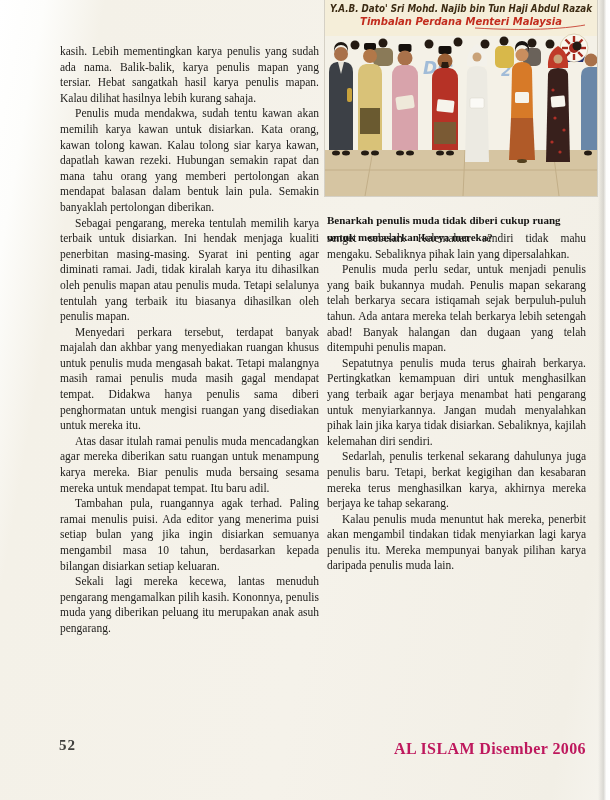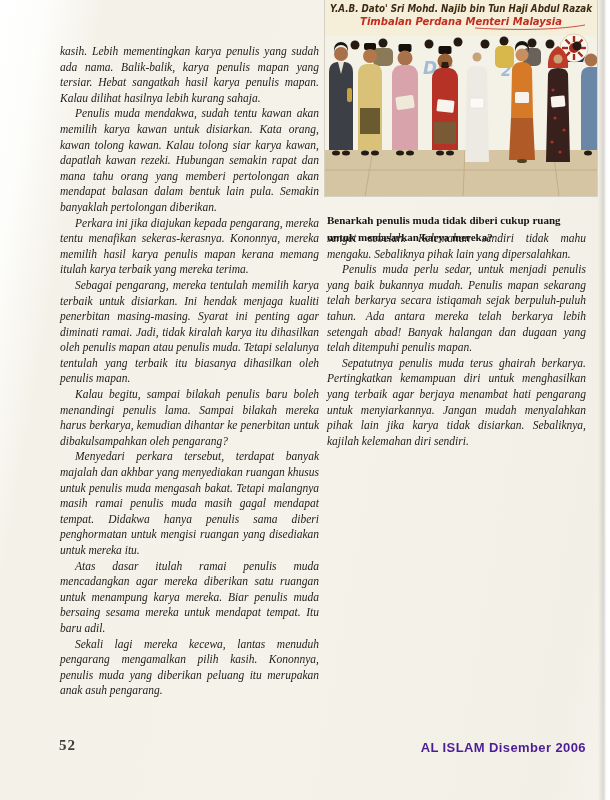--- a/index.html
+++ b/index.html
@@ -14,21 +14,21 @@
   }
   .right-edge{
     position:absolute;top:0;right:0;width:12px;height:100%;
     background:linear-gradient(to right,rgba(0,0,0,0) 0%,rgba(90,90,90,0.18) 45%,rgba(255,255,255,0.9) 70%,#ffffff 100%);
   }
   .col{
     position:absolute;width:259px;
     font-size:11.5px;line-height:15.6px;color:#1d1c1a;
     text-align:justify;
   }
-  .col p{margin:0;text-indent:15px;font-style:italic;}
+  .col p{margin:0;text-indent:15px;}
   .col p.noindent{text-indent:0;}
   #left-col{left:60px;top:44px;}
   #right-col{left:327px;top:231px;}
   .end-marker{
     font-family:"Liberation Sans",sans-serif;font-weight:700;
     margin-left:4px;font-size:11px;color:#222;
   }
   .photo{
     position:absolute;left:325px;top:0;width:272px;height:196px;
     box-shadow:0 0 0 1px rgba(120,110,90,0.25);
@@ -39,22 +39,22 @@
     font-size:11px;line-height:17px;font-weight:700;color:#161514;
     letter-spacing:0px;
   }
   .footer-num{
     position:absolute;left:59px;top:737px;
     font-family:Liberation Serif, serif;font-weight:700;
     font-size:15px;color:#3f3f3d;letter-spacing:1px;
   }
   .footer-right{
     position:absolute;left:327px;top:740px;width:259px;text-align:right;
-    font-family:Liberation Sans, sans-serif;font-weight:700;
-    font-size:13px;color:#4c1d95;letter-spacing:0.4px;
+    font-family:Liberation Serif, serif;font-weight:700;
+    font-size:16px;color:#be185d;letter-spacing:0.4px;
   }
 </style>
 </head>
 <body>
 
 <div class="scan"></div>
 
 <div class="photo">
   <svg viewBox="0 0 272 196" preserveAspectRatio="none">
 
@@ -189,30 +189,31 @@
     <text x="136" y="12" text-anchor="middle" font-family="DejaVu Sans, sans-serif" font-style="italic" font-weight="bold" font-size="11" fill="#3d2c14" textLength="262" lengthAdjust="spacingAndGlyphs">Y.A.B. Dato' Sri Mohd. Najib bin Tun Haji Abdul Razak</text>
     <text x="136" y="25" text-anchor="middle" font-family="DejaVu Sans, sans-serif" font-style="italic" font-weight="bold" font-size="10" fill="#c22c1e">Timbalan Perdana Menteri Malaysia</text>
   </svg>
 </div>
 
 <div class="caption">Benarkah penulis muda tidak diberi cukup ruang untuk memasarkan karya mereka?</div>
 
 <div id="left-col" class="col">
     <p class="noindent">kasih. Lebih mementingkan karya penulis yang sudah ada nama. Balik-balik, karya penulis mapan yang tersiar. Hebat sangatkah hasil karya penulis mapan. Kalau dilihat hasilnya lebih kurang sahaja.</p>
     <p>Penulis muda mendakwa, sudah tentu kawan akan memilih karya kawan untuk disiarkan. Kata orang, kawan tolong kawan. Kalau tolong siar karya kawan, dapatlah kawan rezeki. Hubungan semakin rapat dan mana tahu orang yang memberi pertolongan akan mendapat balasan dalam bentuk lain pula.  Semakin banyaklah pertolongan diberikan.</p>
-    <p>Perkara ini jika diajukan kepada pengarang, mereka tentu menafikan sekeras-kerasnya. Kononnya, mereka memilih hasil karya penulis mapan kerana memang itulah karya terbaik yang mereka terima.</p>
     <p>Sebagai pengarang, mereka tentulah memilih karya terbaik untuk disiarkan.  Ini hendak menjaga kualiti penerbitan masing-masing. Syarat ini penting agar diminati ramai. Jadi, tidak kiralah karya itu dihasilkan oleh penulis mapan atau penulis muda. Tetapi selalunya tentulah yang terbaik itu biasanya dihasilkan oleh penulis mapan.</p>
-    <p>Kalau begitu, sampai bilakah penulis baru boleh menandingi penulis lama.  Sampai bilakah mereka harus berkarya, kemudian dihantar ke penerbitan untuk dibakulsampahkan oleh pengarang?</p>
     <p>Menyedari perkara tersebut, terdapat banyak majalah dan akhbar yang menyediakan ruangan khusus untuk penulis muda mengasah bakat. Tetapi malangnya masih ramai penulis muda masih gagal mendapat tempat. Didakwa hanya penulis sama diberi penghormatan untuk mengisi ruangan yang disediakan untuk mereka itu.</p>
     <p>Atas dasar itulah ramai penulis muda mencadangkan agar mereka diberikan satu ruangan untuk menampung karya mereka. Biar penulis muda bersaing sesama mereka untuk mendapat tempat. Itu baru adil.</p>
+    <p>Tambahan pula, ruangannya agak terhad. Paling ramai menulis puisi. Ada editor yang menerima puisi setiap bulan yang jika ingin disiarkan semuanya mengambil masa 10 tahun, berdasarkan kepada bilangan disiarkan setiap keluaran.</p>
     <p>Sekali lagi mereka kecewa, lantas menuduh pengarang mengamalkan pilih kasih. Kononnya, penulis muda yang diberikan peluang itu merupakan anak asuh pengarang.</p>
   </div>
 
 <div id="right-col" class="col">
     <p class="noindent">senget sebelah. Kelemahan sendiri tidak mahu mengaku. Sebaliknya pihak lain yang dipersalahkan.</p>
     <p>Penulis muda perlu sedar, untuk menjadi penulis yang baik bukannya mudah.  Penulis mapan sekarang telah berkarya secara istiqamah sejak berpuluh-puluh tahun. Ada antara mereka telah berkarya lebih setengah abad! Banyak halangan dan dugaan yang telah ditempuhi penulis mapan.</p>
     <p>Sepatutnya penulis muda terus ghairah berkarya. Pertingkatkan kemampuan diri untuk menghasilkan yang terbaik agar berjaya menambat hati pengarang untuk menyiarkannya. Jangan mudah menyalahkan pihak lain jika karya tidak disiarkan. Sebaliknya, kajilah kelemahan diri sendiri.</p>
+    <p>Sedarlah, penulis terkenal sekarang dahulunya juga penulis baru. Tetapi, berkat kegigihan dan kesabaran mereka terus menghasilkan karya, akhirnya mereka berjaya ke tahap sekarang.</p>
+    <p>Kalau penulis muda menuntut hak mereka, penerbit akan mengambil tindakan tidak menyiarkan lagi karya penulis itu. Mereka mempunyai banyak pilihan karya daripada penulis muda lain.</p>
   </div>
 
 <div class="footer-num">52</div>
 <div class="footer-right">AL ISLAM Disember 2006</div>
 
 <div class="right-edge"></div>
 
 </body></html>

